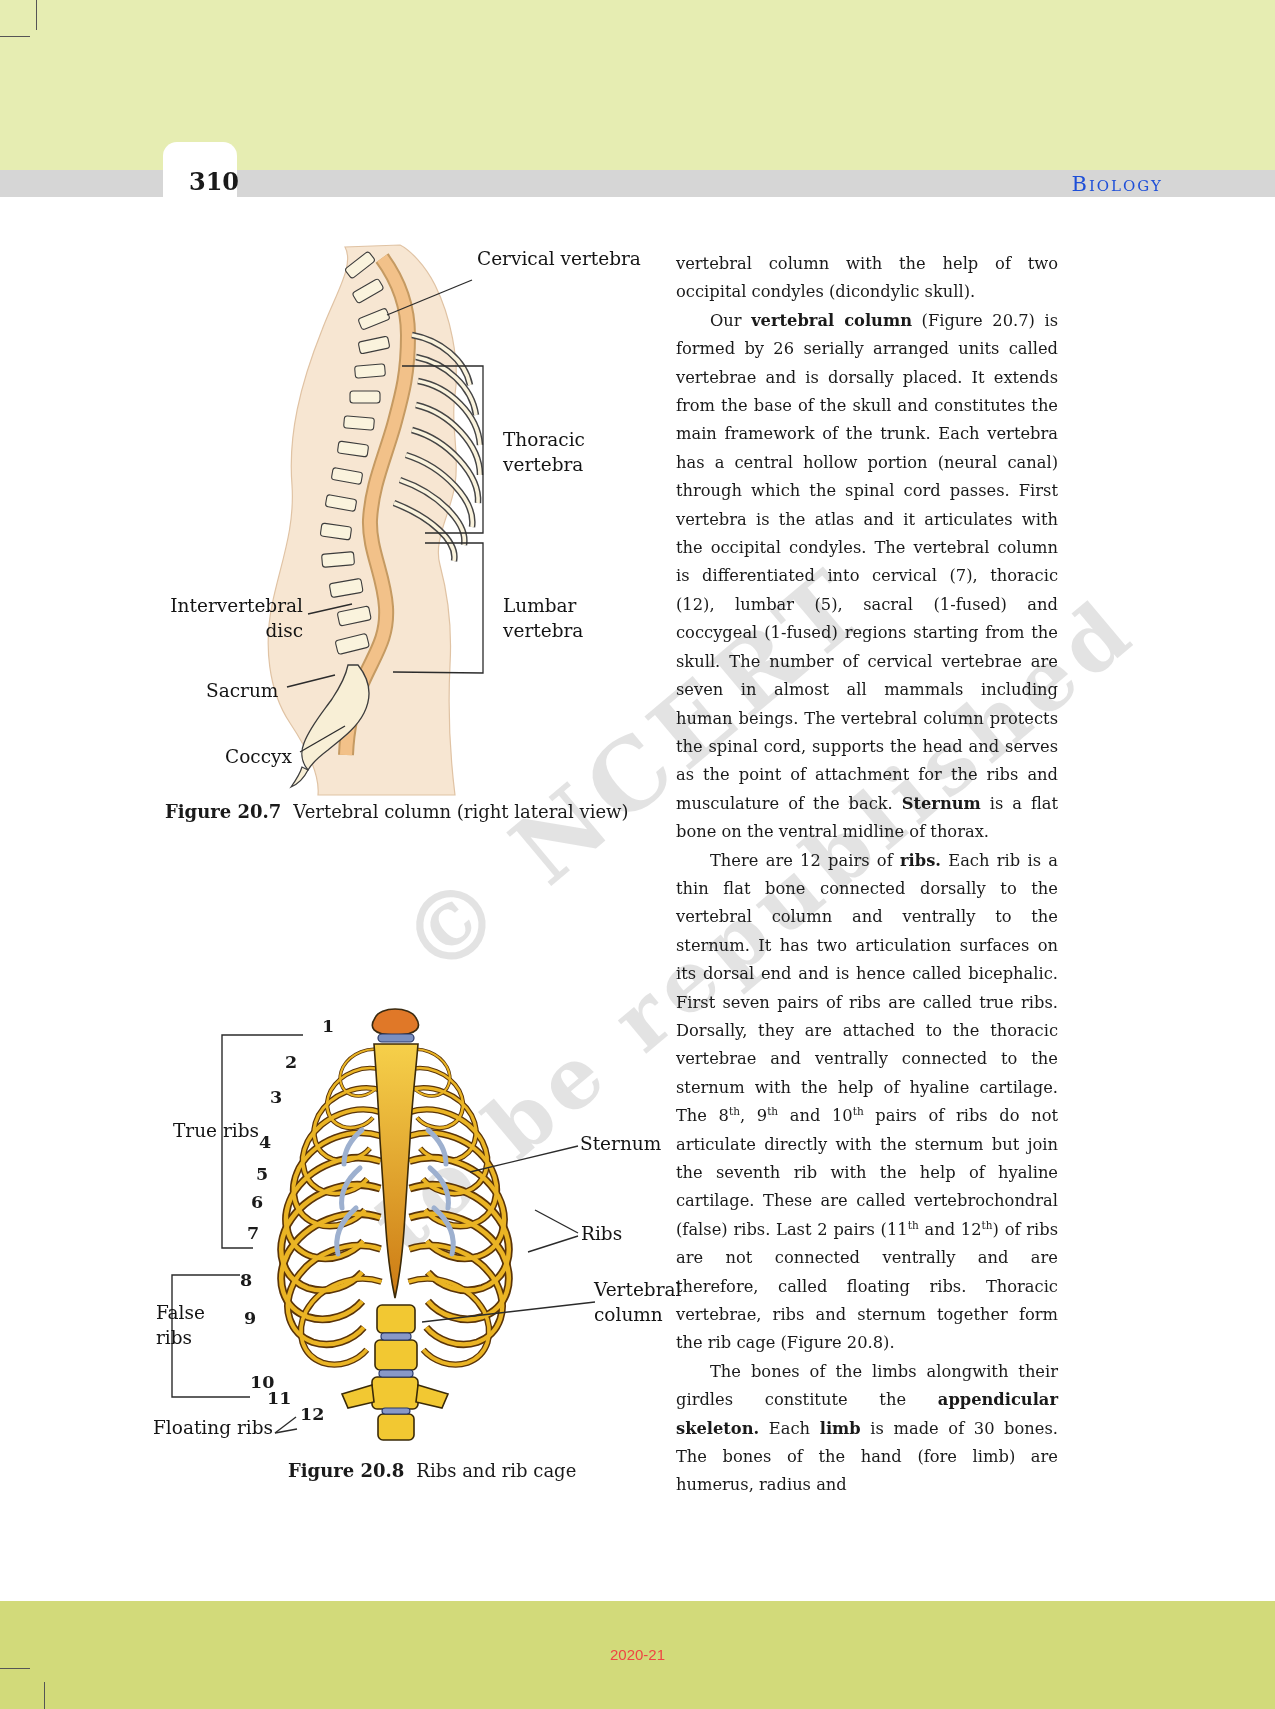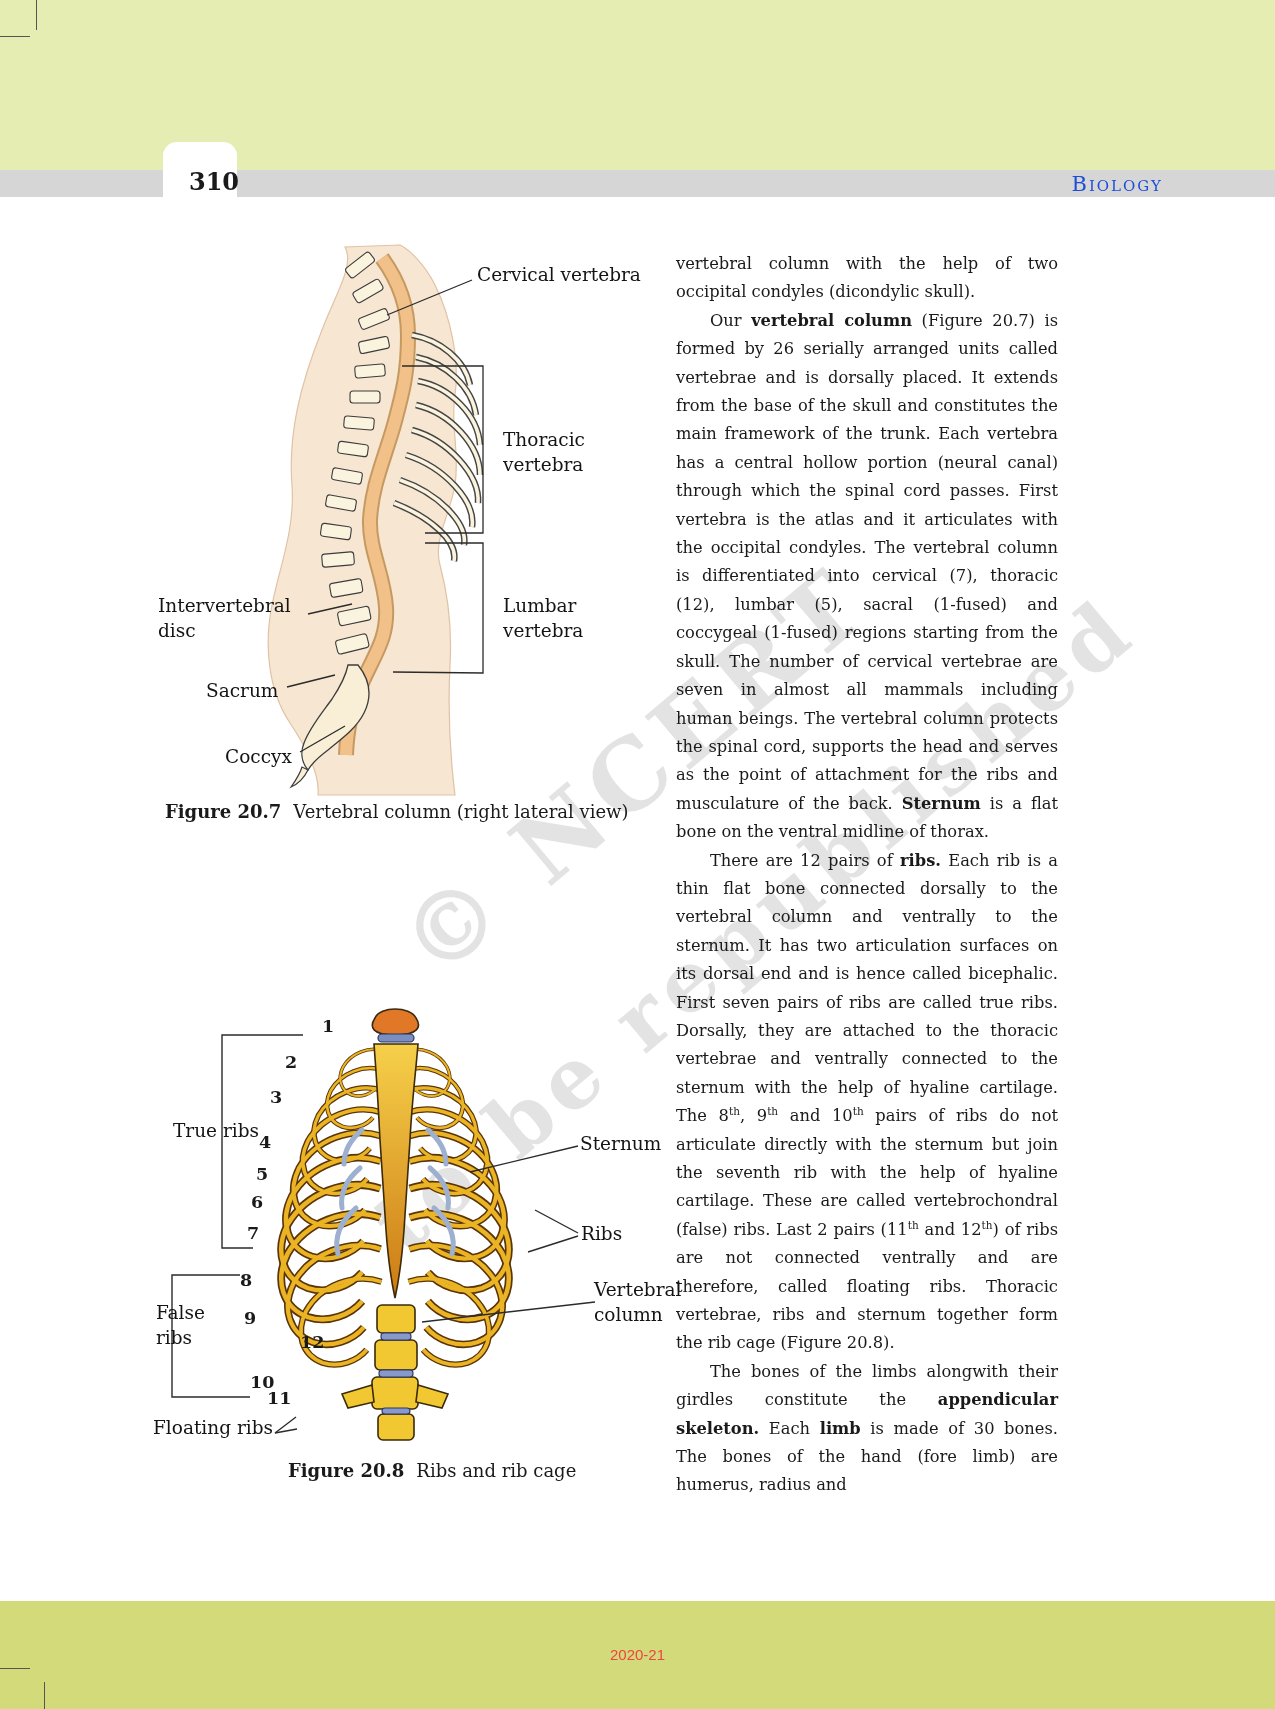--- a/index.html
+++ b/index.html
@@ -25,21 +25,21 @@
   .wm2{left:385px;top:1185px;font-size:84px;transform:rotate(-40deg);}
   
   .article{position:absolute;left:676px;top:250px;width:382px;z-index:2;
         font-size:16.3px;line-height:28.4px;text-align:justify;}
   .para{margin:0;}
   .para.indent{text-indent:34px;}
   .para .b{font-weight:bold;}
   .para sup{font-size:10.5px;line-height:0;}
   
   .fig-label{position:absolute;font-size:18.5px;line-height:25px;color:#141414;z-index:3;}
-  .fig-label.right-align{}
+  .fig-label.right-align{text-align:right;}
   .num{position:absolute;font-weight:bold;font-size:17.5px;z-index:3;}
   .caption{position:absolute;font-size:18px;z-index:3;white-space:nowrap;}
   .caption .b{font-weight:bold;margin-right:12px;}
   svg.figsvg{position:absolute;z-index:2;pointer-events:none;}
 </style>
 </head>
 <body>
 
 <div class="page">
 
@@ -112,21 +112,21 @@
     <g stroke="#2b2b2b" stroke-width="1.3" fill="none">
       <path d="M322,45 L237,80"></path>
       <path d="M252,131 L333,131 L333,298 L275,298"></path>
       <path d="M275,308 L333,308 L333,438 L243,437"></path>
       <path d="M158,379 L202,369"></path>
       <path d="M137,452 L185,440"></path>
       <path d="M150,517 L195,491"></path>
     </g>
   </svg>
 
-  <div class="fig-label" style="left:477px;top:262px;">Cervical vertebra</div>
+  <div class="fig-label" style="left:477px;top:246px;">Cervical vertebra</div>
   <div class="fig-label" style="left:503px;top:427px;width:95px;">Thoracic vertebra</div>
   <div class="fig-label right-align" style="left:158px;top:593px;width:145px;">Intervertebral disc</div>
   <div class="fig-label" style="left:503px;top:593px;width:95px;">Lumbar vertebra</div>
   <div class="fig-label" style="left:206px;top:678px;">Sacrum</div>
   <div class="fig-label" style="left:225px;top:744px;">Coccyx</div>
   <div class="caption" style="left:165px;top:801px;">
     <span class="b">Figure 20.7</span><span>Vertebral column (right lateral view)</span>
   </div>
 
   <svg class="figsvg" style="left:150px;top:1000px;" width="470" height="462" viewBox="0 0 470 462">
@@ -207,21 +207,21 @@
   <span class="num" style="left:285px;top:1052px;">2</span>
   <span class="num" style="left:270px;top:1087px;">3</span>
   <span class="num" style="left:259px;top:1132px;">4</span>
   <span class="num" style="left:256px;top:1164px;">5</span>
   <span class="num" style="left:251px;top:1192px;">6</span>
   <span class="num" style="left:247px;top:1223px;">7</span>
   <span class="num" style="left:240px;top:1270px;">8</span>
   <span class="num" style="left:244px;top:1308px;">9</span>
   <span class="num" style="left:250px;top:1372px;">10</span>
   <span class="num" style="left:267px;top:1388px;">11</span>
-  <span class="num" style="left:300px;top:1332px;">12</span>
+  <span class="num" style="left:300px;top:1404px;">12</span>
 
   <div class="fig-label" style="left:173px;top:1118px;">True ribs</div>
   <div class="fig-label" style="left:156px;top:1300px;width:64px;">False ribs</div>
   <div class="fig-label" style="left:153px;top:1415px;">Floating ribs</div>
   <div class="fig-label" style="left:580px;top:1131px;">Sternum</div>
   <div class="fig-label" style="left:581px;top:1221px;">Ribs</div>
   <div class="fig-label" style="left:594px;top:1277px;width:92px;">Vertebral column</div>
   <div class="caption" style="left:288px;top:1460px;">
     <span class="b">Figure 20.8</span><span>Ribs and rib cage</span>
   </div>

